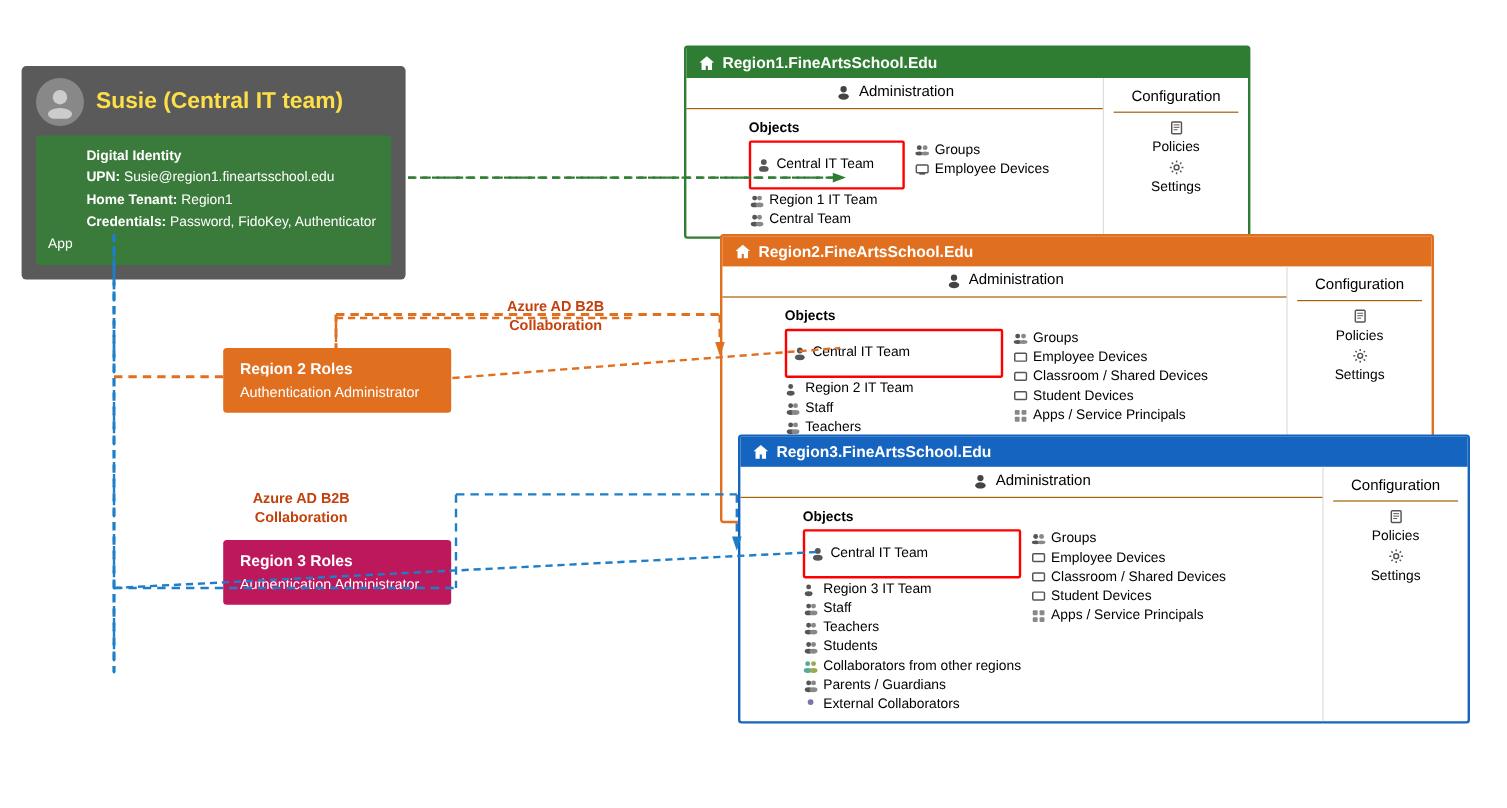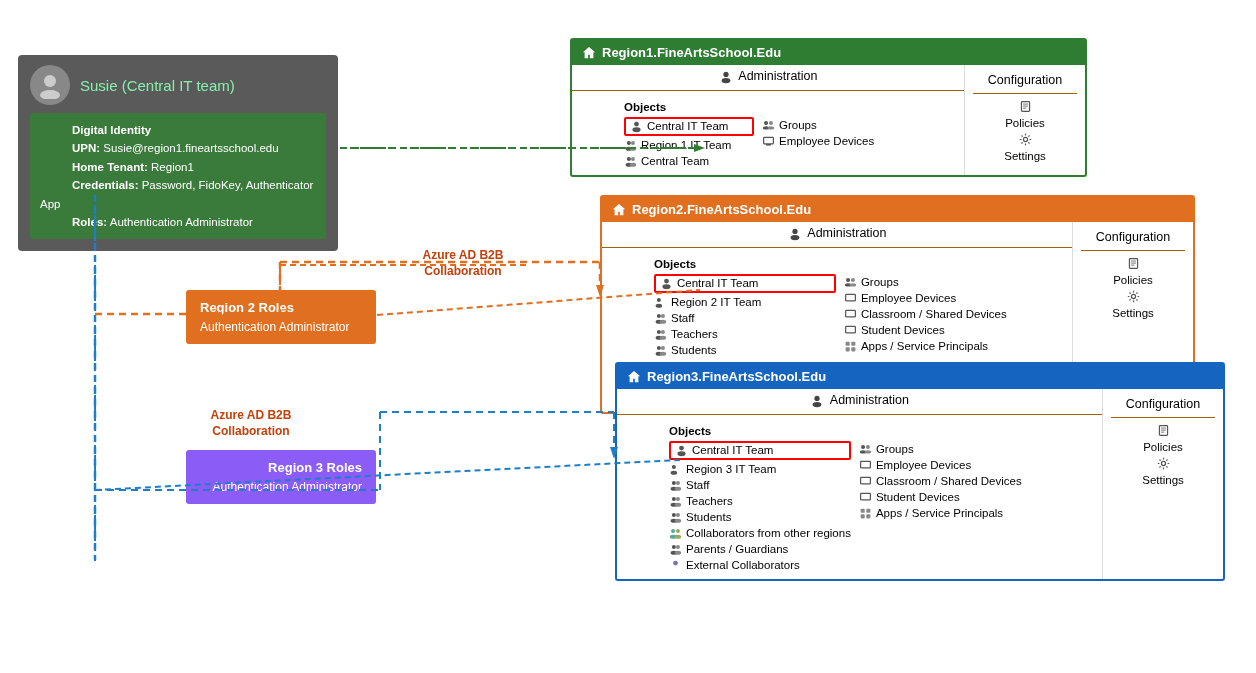--- a/index.html
+++ b/index.html
@@ -51,23 +51,23 @@
       width: 40px;
       height: 40px;
       background: #888;
       border-radius: 50%;
       display: flex;
       align-items: center;
       justify-content: center;
       flex-shrink: 0;
     }
     .susie-name {
-      font-weight: normal;
-      font-size: 15px;
-      color: #86efac;
+      font-weight: bold;
+      font-size: 19px;
+      color: #fde047;
     }
     .susie-body {
       background: #3a7a3a;
       color: #fff;
       padding: 8px 10px;
       border-radius: 3px;
       font-size: 11.5px;
       line-height: 1.6;
     }
     .susie-body .label { font-weight: bold; padding-left: 32px; }
@@ -83,25 +83,24 @@
     }
     .role-box .role-title { font-weight: bold; font-size: 13px; }
 
     .role-region2 {
       background: #e07020;
       top: 290px;
       left: 186px;
       width: 190px;
     }
     .role-region3 {
-      background: #8b5cf6;
+      background: #be185d;
       top: 450px;
       left: 186px;
       width: 190px;
-      text-align: right;
     }
 
     
     .b2b-label {
       position: absolute;
       font-size: 12px;
       font-weight: bold;
       color: #c2410c;
       text-align: center;
       line-height: 1.3;
@@ -160,38 +159,38 @@
     .obj-item {
       display: flex;
       align-items: center;
       gap: 4px;
       margin-bottom: 3px;
       font-size: 11.5px;
       white-space: nowrap;
     }
     .obj-item.highlighted {
       border: 2px solid red;
-      padding: 1px 4px;
+      padding: 12px 4px;
       border-radius: 2px;
     }
     .config-item {
       display: flex;
       align-items: center;
       gap: 4px;
       margin-bottom: 4px;
       font-size: 11.5px;
       flex-direction: column;
     }
 
     
     .region1 {
       border-color: #2e7d32;
       top: 38px;
       left: 570px;
-      width: 517px;
+      width: 472px;
     }
     .region1 .region-header { background: #2e7d32; }
 
     
     .region2 {
       border-color: #e07020;
       top: 195px;
       left: 600px;
       width: 595px;
     }
@@ -240,21 +239,20 @@
           <ellipse cx="14" cy="24" rx="10" ry="5" fill="#ccc"></ellipse>
         </svg>
       </div>
       <span class="susie-name">Susie (Central IT team)</span>
     </div>
     <div class="susie-body">
       <div><span class="label">Digital Identity</span></div>
       <div><span class="label">UPN:</span> <span>Susie@region1.fineartsschool.edu</span></div>
       <div><span class="label">Home Tenant:</span> <span>Region1</span></div>
       <div><span class="label">Credentials:</span> <span>Password, FidoKey, Authenticator App</span></div>
-      <div><span class="label">Roles:</span> <span>Authentication Administrator</span></div>
     </div>
   </div>
 
   <div class="b2b-label b2b-label1">Azure AD B2B Collaboration</div>
 
   <div class="role-box role-region2">
     <div class="role-title">Region 2 Roles</div>
     <div>Authentication Administrator</div>
   </div>
 

